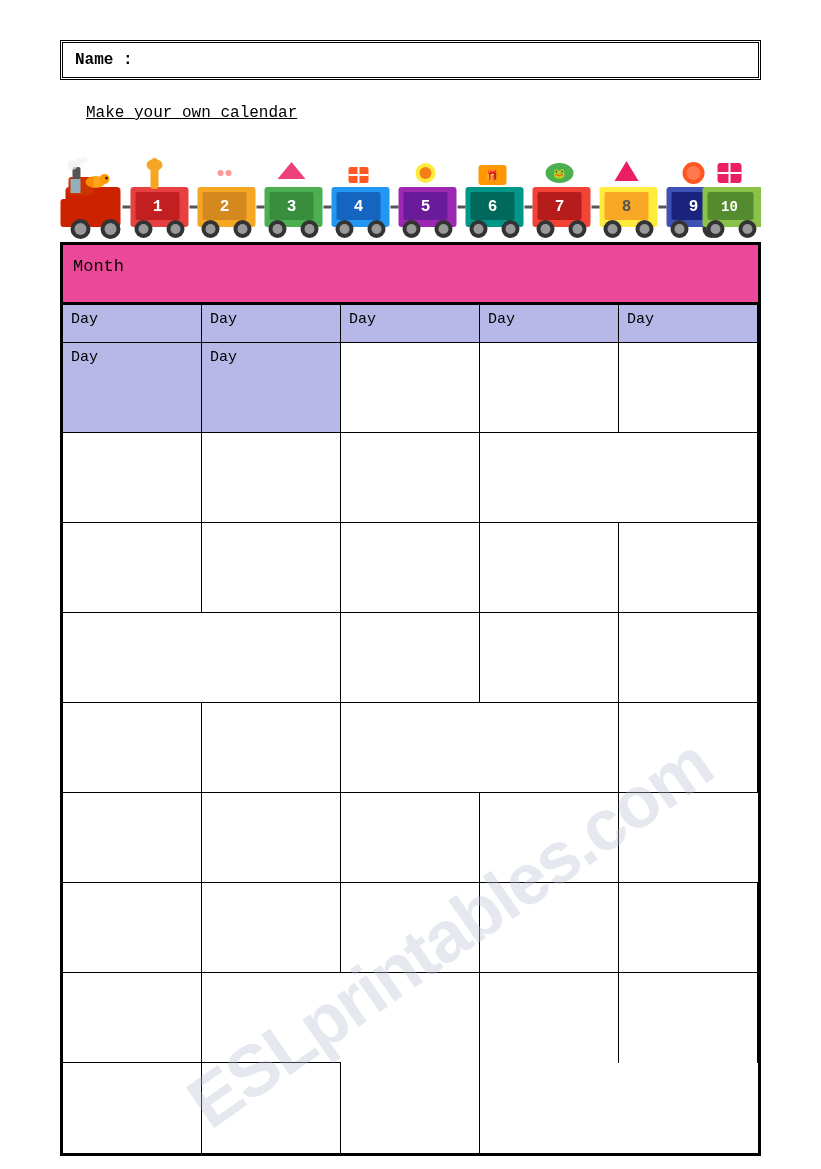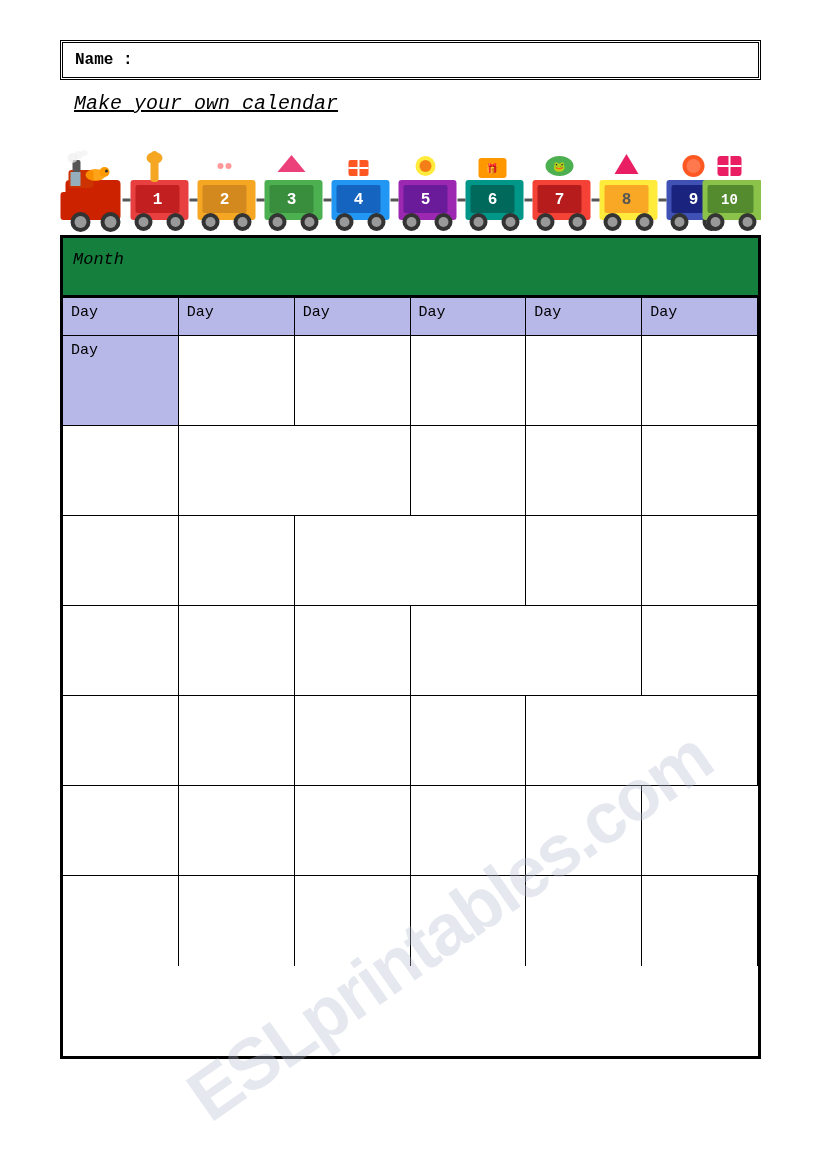--- a/index.html
+++ b/index.html
@@ -12,31 +12,30 @@
       background: #ffffff;
       font-family: 'Courier New', Courier, monospace;
       width: 821px;
       min-height: 1169px;
       padding: 40px 60px;
     }
 
     .name-box {
       border: 3px double #000;
       padding: 8px 12px;
-      margin-bottom: 12px;
+      margin-bottom: 24px;
       font-size: 16px;
       font-weight: bold;
     }
 
     .title {
-      font-size: 20px;
-      font-style: italic;
+      font-size: 16px;
       text-decoration: underline;
       margin-bottom: 30px;
-      margin-left: 14px;
+      margin-left: 26px;
     }
 
     .train-container {
       width: 100%;
       height: 90px;
       margin-bottom: 0;
       overflow: hidden;
       display: flex;
       align-items: center;
       justify-content: flex-start;
@@ -51,28 +50,27 @@
     .calendar-wrapper {
       border: 3px solid #000;
       width: 100%;
     }
 
     .month-year-header {
       border-bottom: 3px solid #000;
       padding: 8px 10px;
       font-size: 17px;
       line-height: 1.6;
-      background: #15803d;
+      background: #ec4899;
       min-height: 60px;
-      font-style: italic;
     }
 
     .calendar-grid {
       display: grid;
-      grid-template-columns: repeat(6, 1fr);
+      grid-template-columns: repeat(5, 1fr);
       width: 100%;
     }
 
     .day-header {
       border-right: 1px solid #000;
       border-bottom: 1px solid #000;
       padding: 6px 8px;
       font-size: 15px;
       font-weight: normal;
       background: #b8b8e8;

